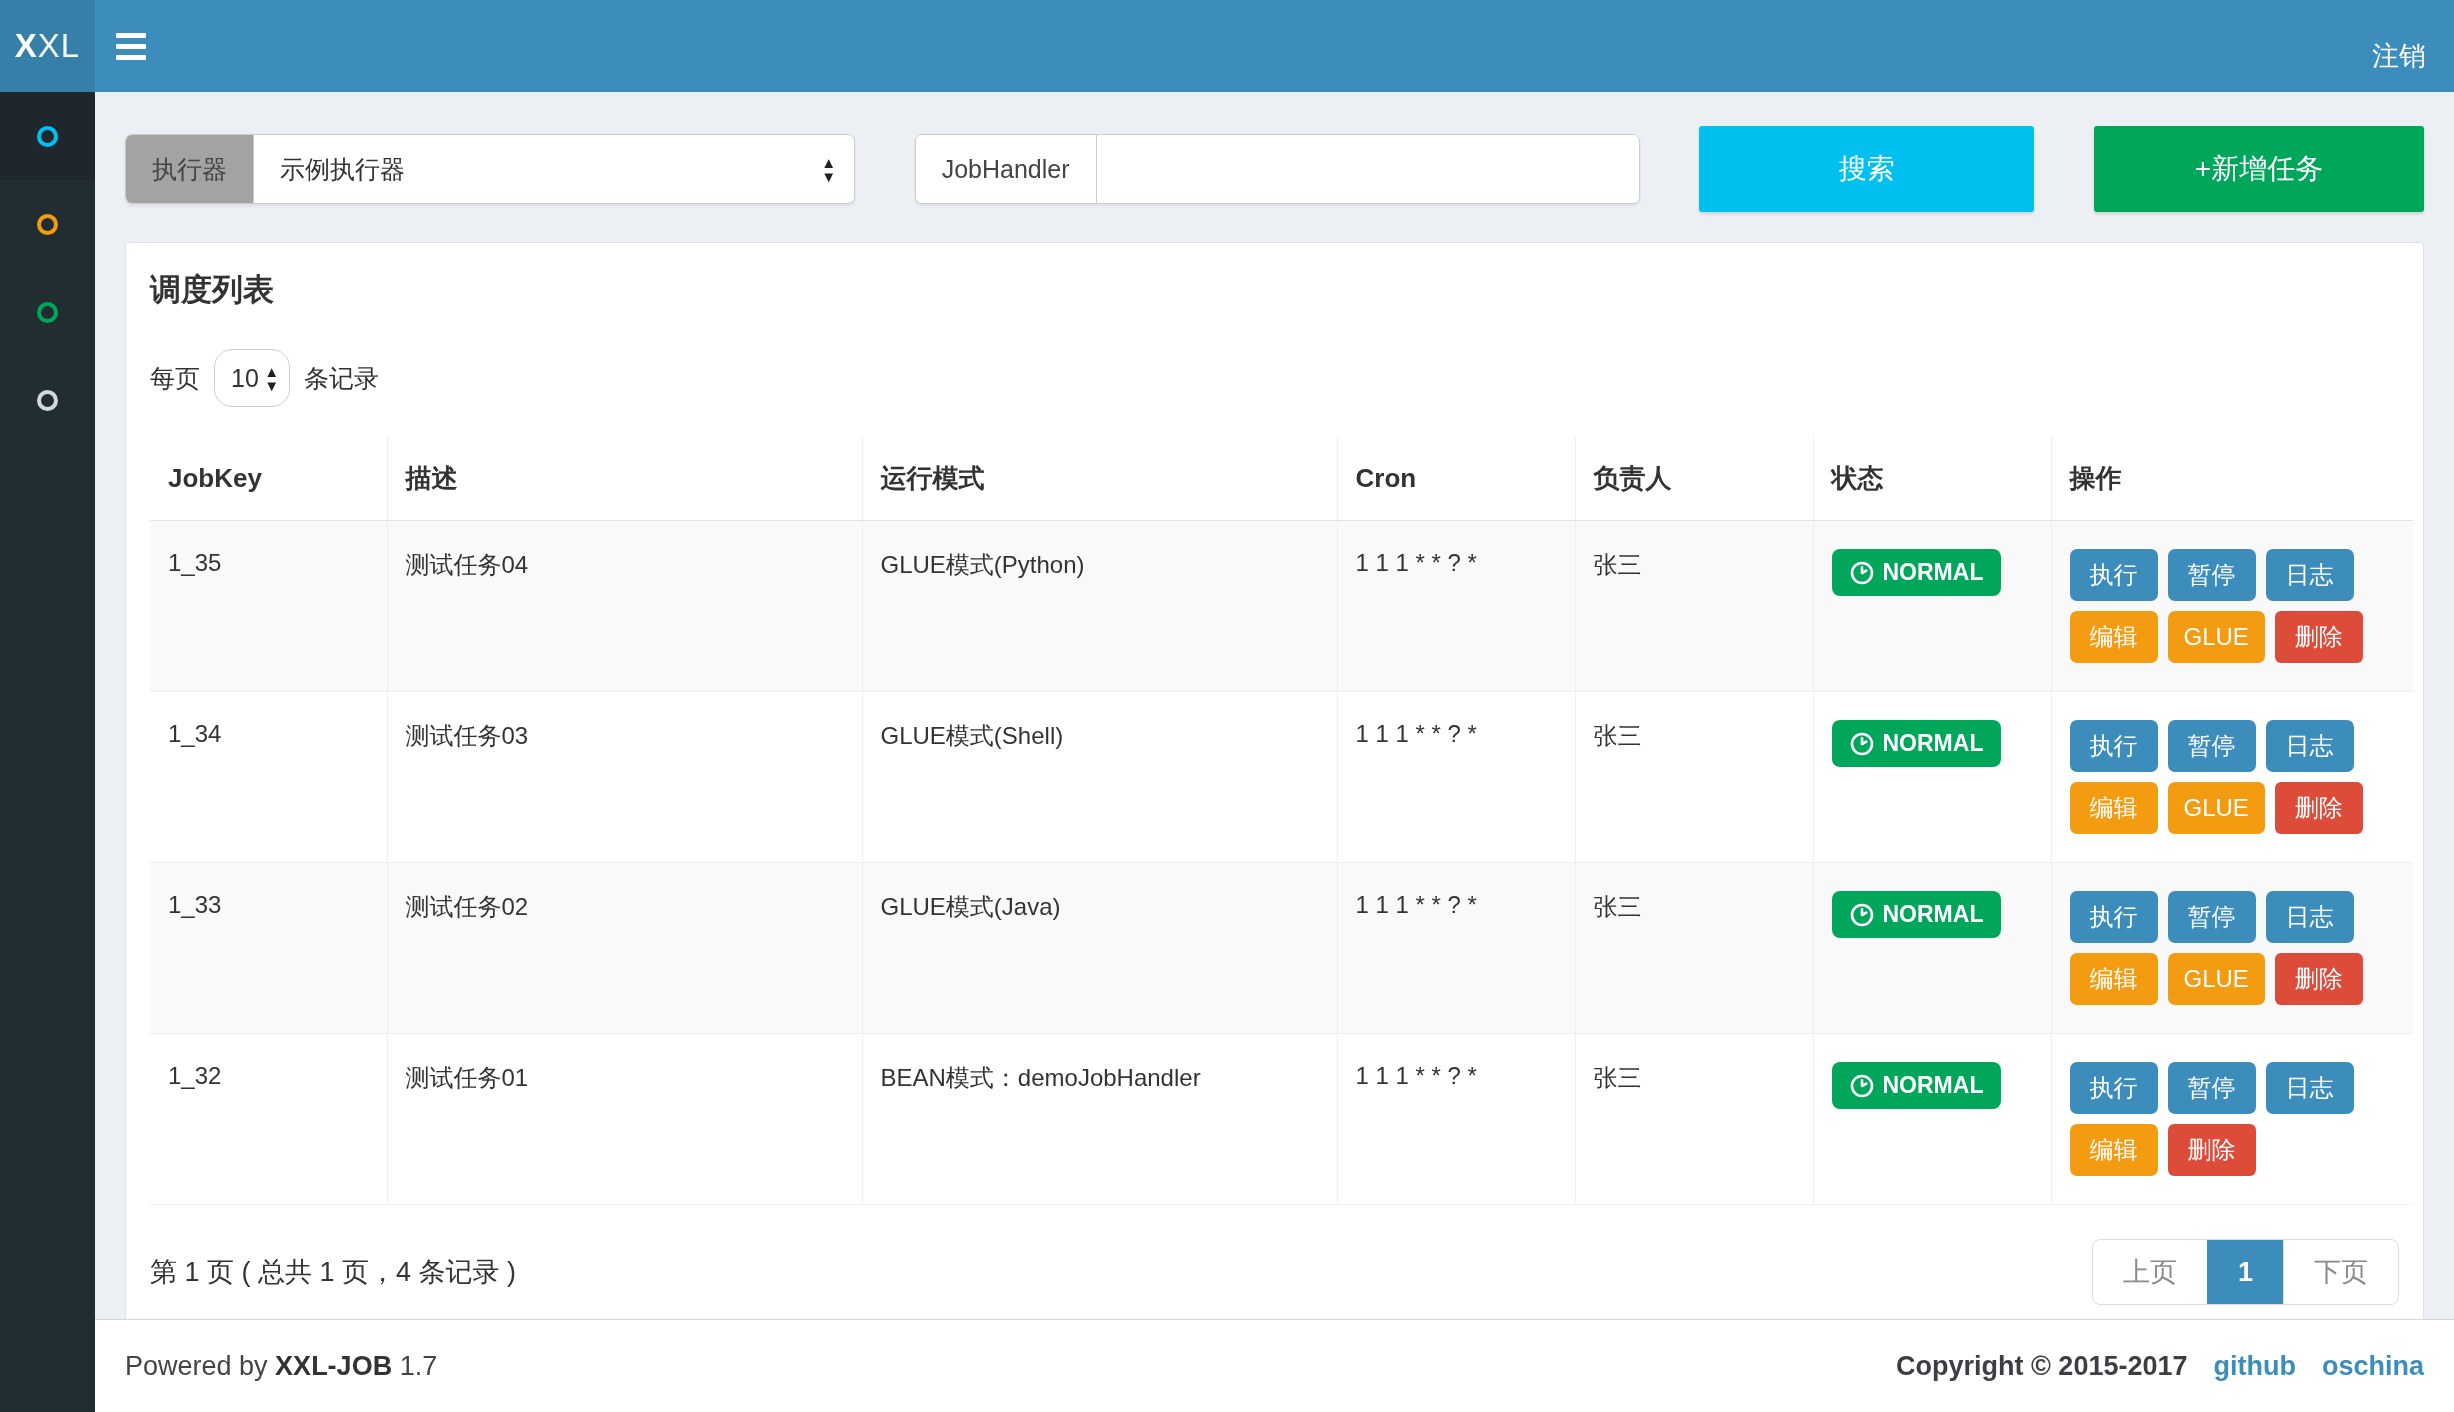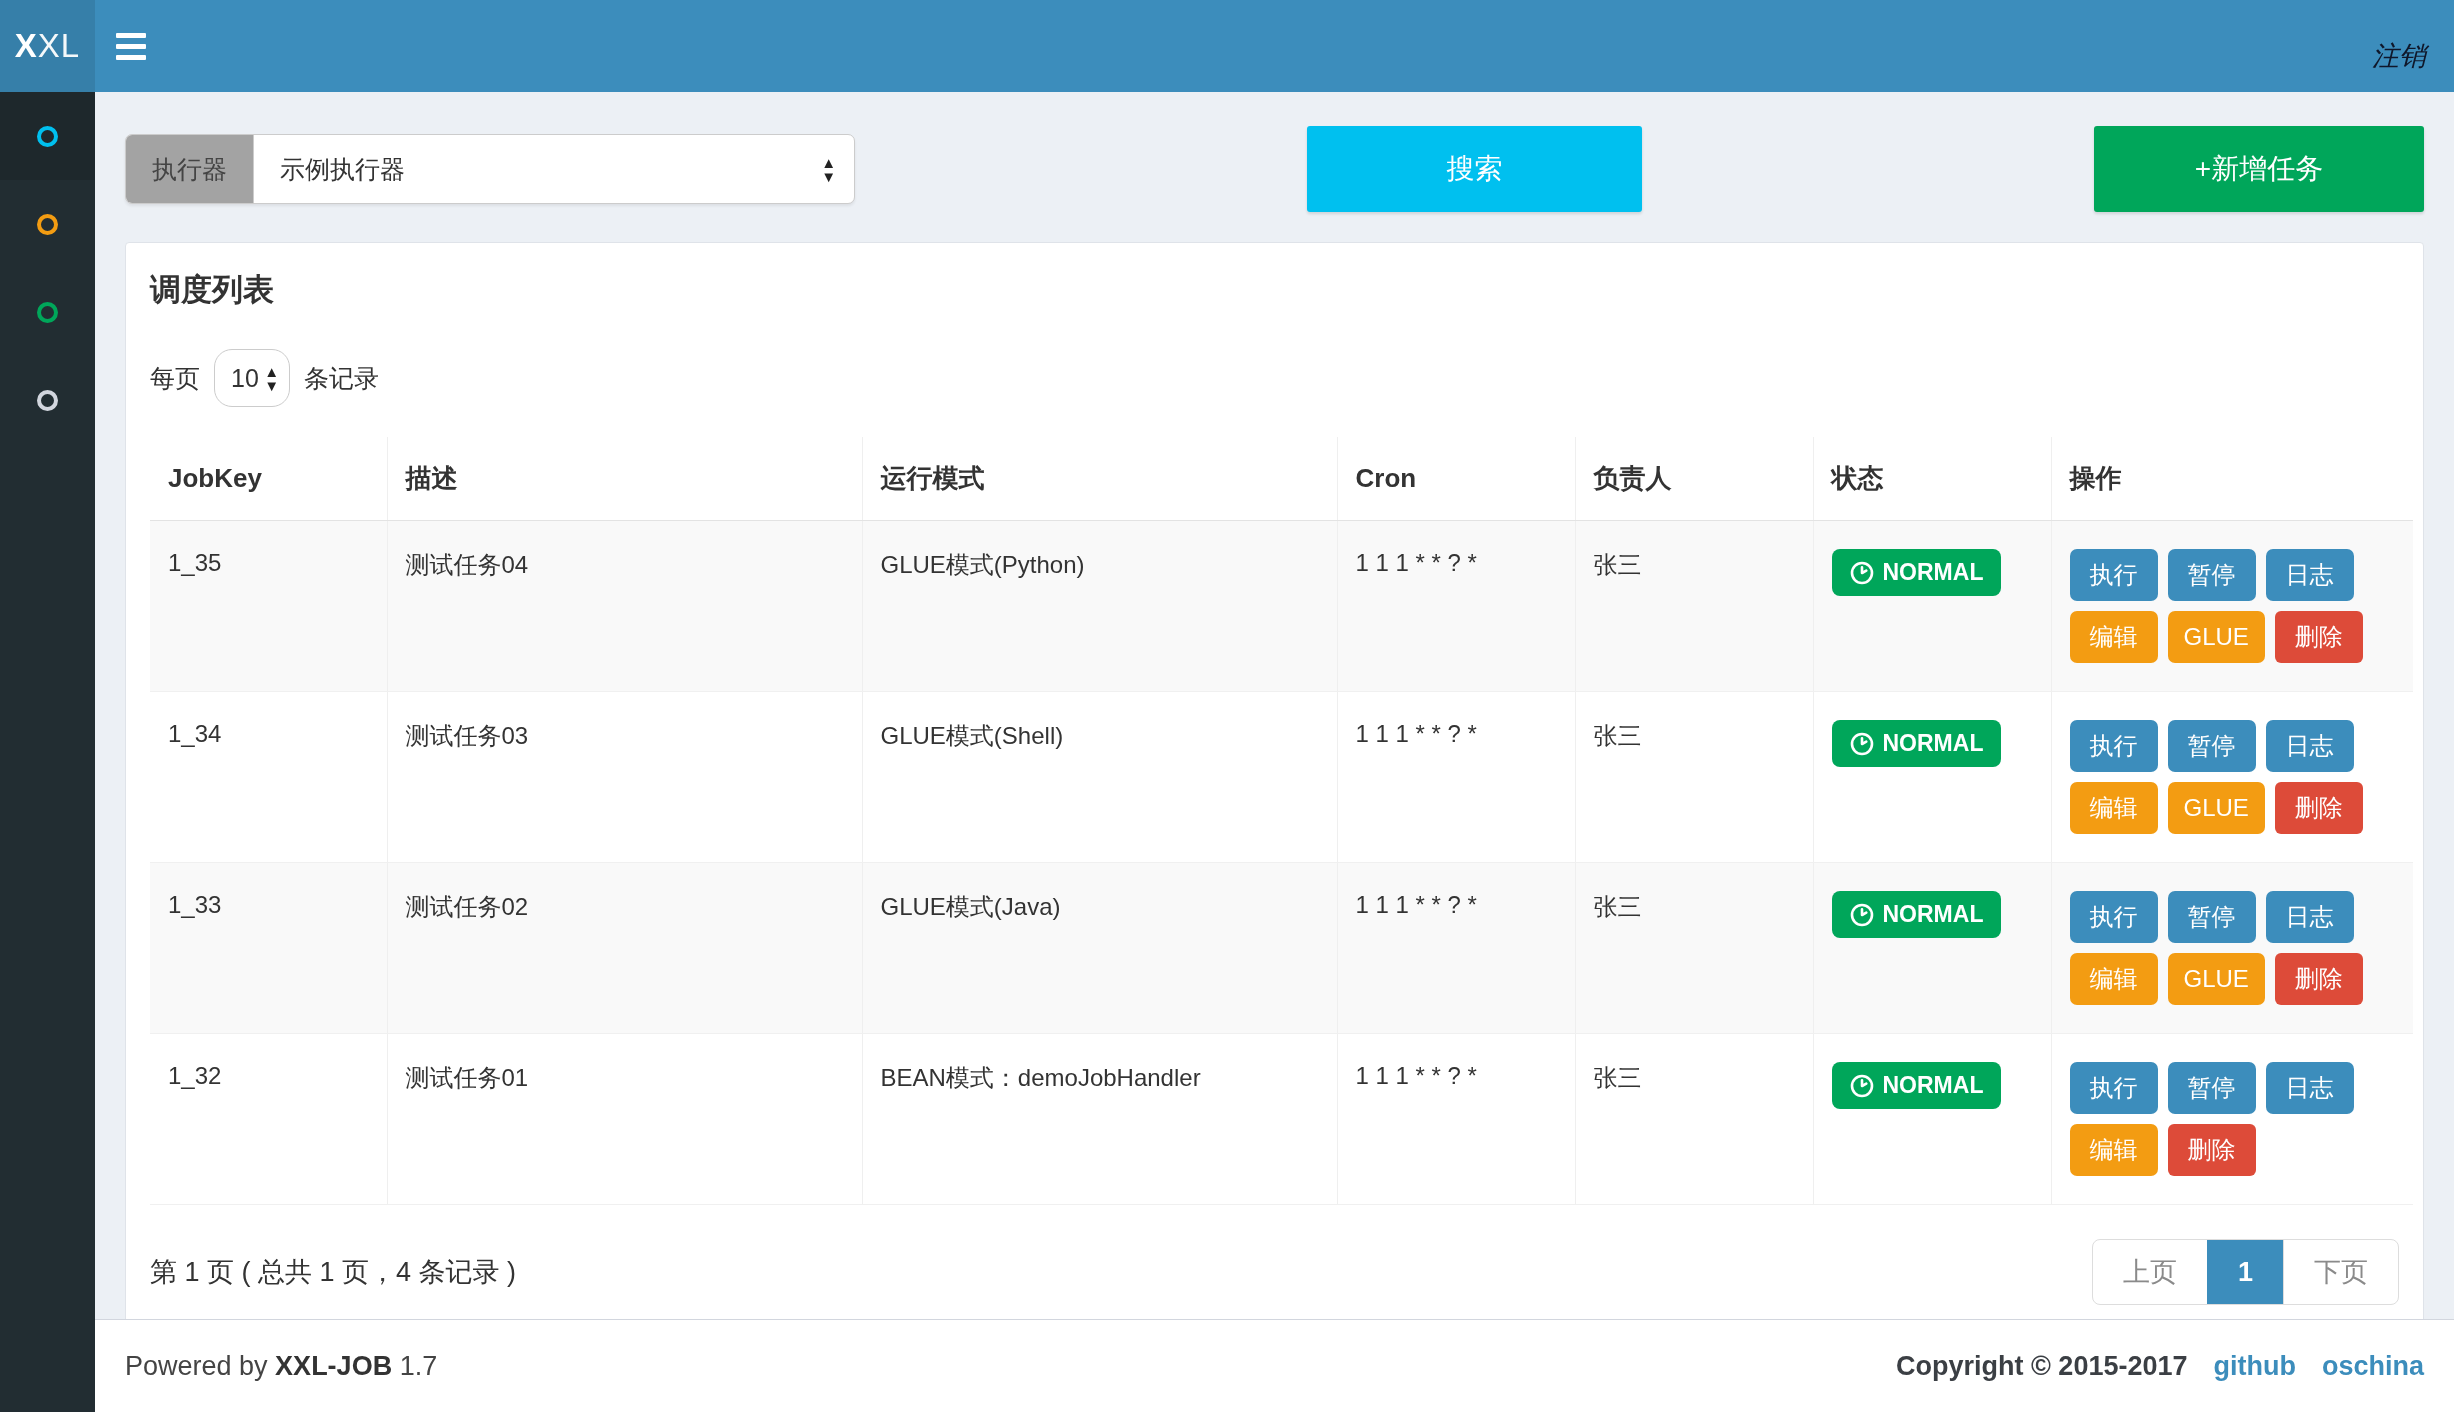--- a/index.html
+++ b/index.html
@@ -12,21 +12,21 @@
   
   .navbar { position:absolute; top:0; left:0; width:2454px; height:92px; background:#3c8dbc; z-index:5; }
   .logo { position:absolute; left:0; top:0; width:95px; height:92px; background:#367fa9;
           color:#fff; font-size:33px; display:flex; align-items:center; justify-content:center; letter-spacing:1px; }
   .logo b { font-weight:bold; }
   .logo span.lt { font-weight:normal; opacity:.95; }
   .hamburger { position:absolute; left:95px; top:0; width:72px; height:92px; display:flex;
                flex-direction:column; align-items:center; justify-content:center; gap:6px; cursor:pointer; }
   .hamburger i { display:block; width:30px; height:5px; background:#fff; border-radius:1px; }
   .logout { position:absolute; right:28px; top:0; height:111px; display:flex; align-items:center;
-            color:#0f172a; font-size:27px; cursor:pointer;font-style:italic; }
+            color:#ffffff; font-size:27px; cursor:pointer; }
   
   .sidebar { position:absolute; top:92px; left:0; bottom:0; width:95px; background:#222d32; z-index:4; }
   .side-item { height:88px; display:flex; align-items:center; justify-content:center; cursor:pointer; }
   .side-item.active { background:#1e282c; }
   .ring { width:21px; height:21px; border-radius:50%; border:4px solid #d2d6de; }
   .ring.aqua   { border-color:#00c0ef; }
   .ring.orange { border-color:#f39c12; }
   .ring.green  { border-color:#00a65a; }
   .ring.gray   { border-color:#d2d6de; }
   
@@ -138,20 +138,24 @@
     <div class="input-group ig-exec">
       <div class="ig-addon">执行器</div>
       <div class="ig-select">
         <span>示例执行器</span>
         <span class="spinner">
             <span>▲</span>
             <span>▼</span>
           </span>
       </div>
     </div>
+    <div class="input-group ig-handler">
+      <div class="ig-addon white">JobHandler</div>
+      <input class="ig-input" type="text" value="" style="">
+    </div>
     <button class="btn btn-search">搜索</button>
     <button class="btn btn-add">+新增任务</button>
   </div>
 
   <div class="panel">
     <div class="panel-title">调度列表</div>
 
     <div class="pagesize-row">
       <span>每页</span>
       <div class="mini-select">

